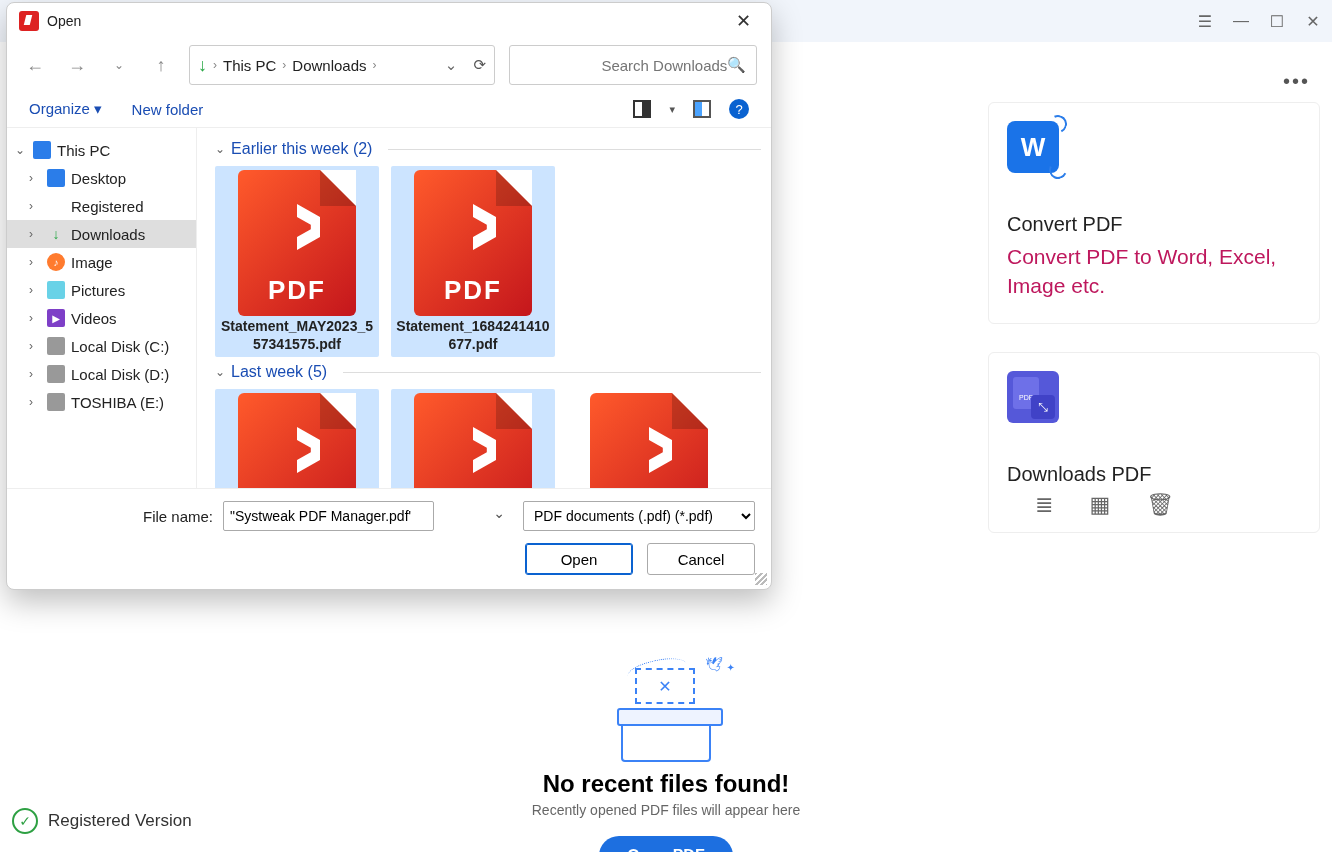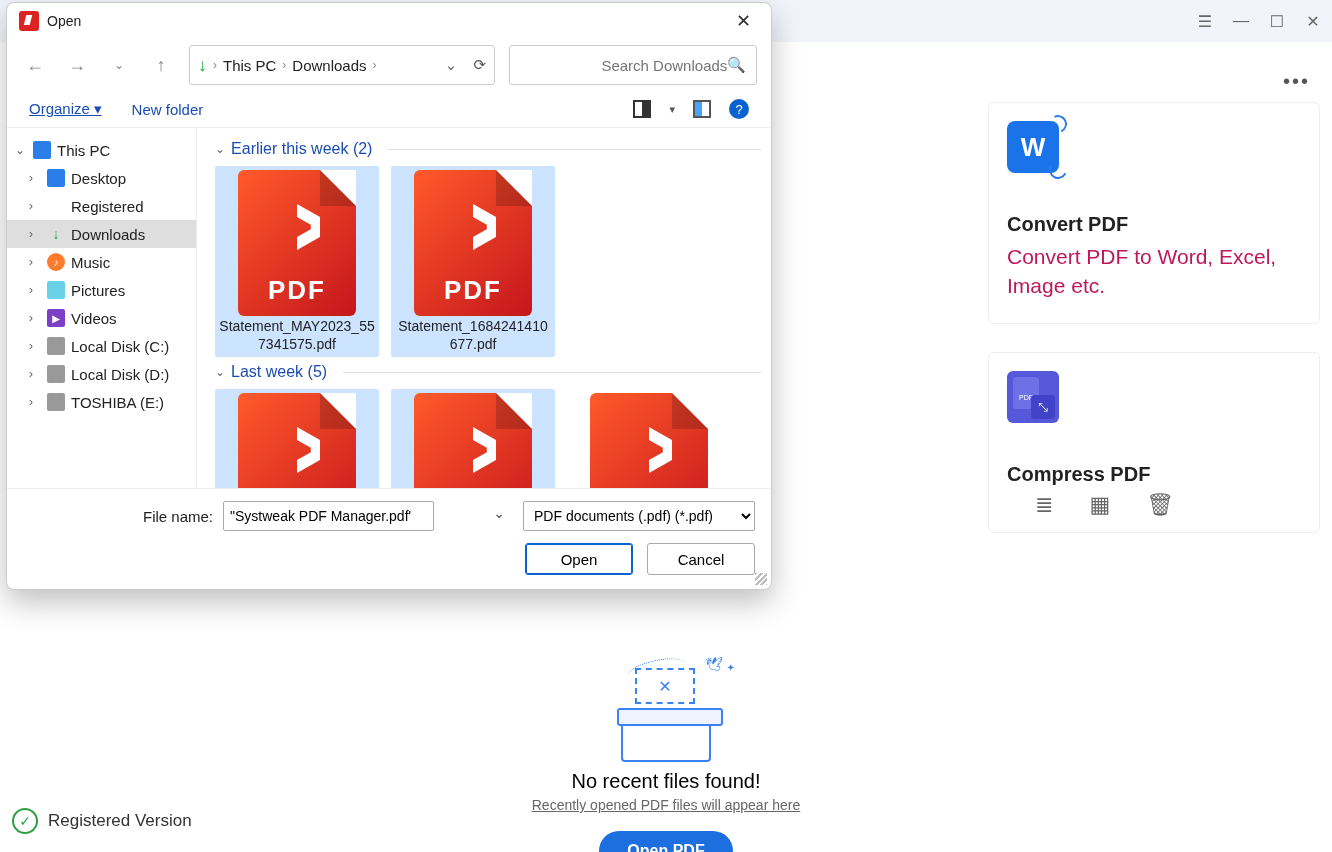--- a/index.html
+++ b/index.html
@@ -20,36 +20,36 @@
 .tool-icon { width: 52px; height: 52px; border-radius: 8px; display: flex; align-items: center; justify-content: center; margin-bottom: 18px; position: relative; }
 .tool-icon.word { background: #1a73e8; color: #fff; font-weight: bold; font-size: 26px; }
 .tool-icon.word::before, .tool-icon.word::after { content:""; position:absolute; width:14px; height:14px; border:2px solid #2b7de9; border-radius:50%; }
 .tool-icon.word::before { top:-6px; right:-8px; border-left-color:transparent; border-bottom-color:transparent; transform:rotate(20deg); }
 .tool-icon.word::after { bottom:-6px; right:-8px; border-right-color:transparent; border-top-color:transparent; transform:rotate(-20deg); }
 
 .tool-icon.compress { background: #5558d9; border-radius: 6px; }
 .tool-icon.compress .mini-pdf { width: 26px; height: 32px; background:#6e70e8; border-radius:3px; position:absolute; top:6px; left:6px; color:#fff; font-size:7px; text-align:center; line-height:42px; }
 .tool-icon.compress .mini-arrows { position:absolute; bottom:4px; right:4px; width:24px; height:24px; background:#4042c7; border-radius:4px; display:flex; align-items:center; justify-content:center; color:#fff; font-size:12px; }
 
-.tool-title { font-size: 20px; font-weight: 700; color: #222; margin-bottom: 6px; margin-top: 40px; }
+.tool-title { font-size: 20px; font-weight: 400; color: #222; margin-bottom: 6px; margin-top: 40px; }
 .tool-desc { font-size: 21px; color: #be185d; line-height: 1.4; }
 
 .view-icons { display: flex; gap: 36px; margin-top: 0; padding-left: 28px; color: #666; }
 .view-icons span { font-size: 22px; cursor: pointer; }
 
 .recent-area { position: absolute; left: 50%; top: 620px; transform: translateX(-50%); width: 420px; text-align: center; }
 .empty-illus { width: 110px; height: 100px; margin: 0 auto 8px; position: relative; }
 .empty-illus .box { position:absolute; bottom:0; left:10px; width:90px; height:46px; border:2px solid #3b82f6; border-radius:4px; background:#fff; }
 .empty-illus .box::before { content:""; position:absolute; top:-10px; left:-6px; width:102px; height:14px; border:2px solid #3b82f6; border-radius:3px; background:#eef3ff; }
 .empty-illus .paper { position:absolute; top:6px; left:24px; width:60px; height:36px; border:2px dashed #3b82f6; background:#fff; display:flex; align-items:center; justify-content:center; color:#3b82f6; font-size:16px; }
 .empty-illus .bird { position:absolute; top:-6px; right:-2px; color:#3b82f6; font-size:14px; }
 .empty-illus .star { position:absolute; top:0px; right:-14px; color:#3b82f6; font-size:10px; }
 .empty-illus .trail { position:absolute; top:-2px; left:16px; width:60px; height:20px; border-top:1.5px dotted #3b82f6; border-radius:50%; transform:rotate(-12deg); }
-.recent-title { font-size: 20px; font-weight: 400; margin-bottom: 4px; }
-.recent-sub { font-size: 14px; color: #666; margin-bottom: 18px; text-decoration: underline; }
+.recent-title { font-size: 24px; font-weight: 700; margin-bottom: 4px; }
+.recent-sub { font-size: 14px; color: #666; margin-bottom: 18px; }
 .open-pdf-btn { background: #1d6fe0; color: #fff; border: none; border-radius: 28px; padding: 11px 28px; font-size: 16px; font-weight: 600; cursor: pointer; }
 
 .registered { position: absolute; left: 12px; bottom: 18px; display: flex; align-items: center; gap: 10px; font-size: 17px; color: #333; }
 .registered .check { width: 26px; height: 26px; border: 2.5px solid #2ea043; border-radius: 50%; display:flex; align-items:center; justify-content:center; color:#2ea043; font-size:14px; }
 
 
 .dialog { position: absolute; left: 6px; top: 2px; width: 766px; height: 588px; background: #fff; border: 1px solid #ccc; border-radius: 8px; box-shadow: 0 12px 30px rgba(0,0,0,0.25); display: flex; flex-direction: column; }
 .dlg-titlebar { height: 36px; display: flex; align-items: center; padding: 0 12px; }
 .dlg-titlebar .app-logo { width: 20px; height: 20px; background: #d22; border-radius: 3px; margin-right: 8px; position: relative; }
 .dlg-titlebar .app-logo::after { content:""; position:absolute; top:4px; left:6px; width:6px; height:10px; background:#fff; transform:skewX(-14deg); }
@@ -61,21 +61,21 @@
 .address-bar { flex: 1; height: 40px; border: 1px solid #ccc; border-radius: 3px; display: flex; align-items: center; padding: 0 8px; gap: 6px; color: #222; font-size: 15px; }
 .address-bar .dl-badge { color: #29a745; font-size: 18px; font-weight: bold; }
 .address-bar .sep { color: #888; font-size: 12px; }
 .address-bar .dd { margin-left: auto; color: #666; cursor:pointer; }
 .address-bar .refresh { color:#555; cursor:pointer; margin-left:10px; }
 .search-box { width: 248px; height: 40px; border: 1px solid #ccc; border-radius: 3px; display: flex; align-items: center; padding: 0 10px; color: #888; font-size: 15px; }
 .search-box input { border:none; outline:none; flex:1; font-size:15px; color:#333;text-align:right; }
 .search-box .mag { color:#555; cursor:pointer; }
 
 .dlg-toolbar { height: 36px; display: flex; align-items: center; padding: 0 22px; gap: 30px; font-size: 15px; }
-.organize { color: #1a4db3; cursor: pointer; text-decoration: underline; }
+.organize { color: #1a4db3; cursor: pointer; }
 .newfolder { color: #1a4db3; cursor: pointer; }
 .tb-right { margin-left: auto; display:flex; align-items:center; gap: 18px; }
 .tb-icon { width: 18px; height: 18px; border: 2px solid #333; display:inline-block; }
 .tb-icon.split { background: linear-gradient(90deg,#fff 50%,#333 0); }
 .tb-icon.pane { background: linear-gradient(90deg,#4aa3ff 50%,#fff 0); border-color:#555; }
 .tb-dd { color:#555; font-size:11px; cursor:pointer; }
 .help { width: 20px; height: 20px; background:#0a62d0; color:#fff; border-radius:50%; font-size:13px; display:flex; align-items:center; justify-content:center; cursor:pointer; }
 
 .dlg-body { flex: 1; display: flex; border-top: 1px solid #eee; overflow: hidden; }
 .tree { width: 190px; border-right: 1px solid #eee; overflow-y: auto; padding-top: 8px; position:relative; }
@@ -100,21 +100,21 @@
 .group-hdr { display:flex; align-items:center; gap:6px; color:#1a4db3; font-size:16px; margin: 6px 0 8px; cursor:pointer; }
 .group-hdr .line { flex:1; height:1px; background:#ddd; margin-left:10px; }
 .files { display:flex; flex-wrap:wrap; gap:12px; }
 .file-tile { width: 164px; padding: 4px; border-radius:2px; text-align:center; cursor:pointer; }
 .file-tile.selected { background:#cce4ff; }
 .pdf-icon { width:118px; height:146px; margin:0 auto 2px; background:linear-gradient(135deg,#ff5a2b,#c4161c); border-radius:6px; position:relative; display:flex; flex-direction:column; align-items:center; justify-content:flex-end; padding-bottom:10px; }
 .pdf-icon::before { content:""; position:absolute; top:0; right:0; width:36px; height:36px; background:#fff; clip-path: polygon(100% 0, 0 0, 100% 100%); }
 .pdf-icon::after { content:""; position:absolute; top:0; right:0; width:36px; height:36px; background:rgba(0,0,0,0.18); clip-path: polygon(0 0, 100% 100%, 0 100%); }
 .pdf-icon .mark { width:46px; height:46px; background:#fff; position:absolute; top:34px; left:36px; clip-path: polygon(50% 0, 100% 28%, 100% 72%, 50% 100%, 50% 72%, 80% 55%, 80% 45%, 50% 28%); }
 .pdf-icon .pdf-text { color:#fff; font-weight:700; font-size:26px; letter-spacing:2px; }
-.file-name { font-size:14px; color:#222; line-height:1.25; word-break:break-all; max-height:36px; overflow:hidden; }
+.file-name { font-size:14px; color:#222; line-height:1.25; word-break:break-all; max-height:36px; overflow:hidden;font-weight:bold; }
 
 .dlg-footer { border-top:1px solid #eee; padding: 12px 16px 14px; display:flex; flex-direction:column; gap:12px; }
 .fn-row { display:flex; align-items:center; gap:10px; }
 .fn-label { font-size:15px; color:#222; margin-left: 120px; }
 .fn-input { flex:1; height:30px; border:1px solid #aaa; border-radius:2px; padding:0 22px 0 6px; font-size:14px; background:#fff; appearance:none; position:relative; }
 .fn-wrap { flex:1; position:relative; }
 .fn-wrap::after { content:"⌄"; position:absolute; right:8px; top:4px; color:#555; font-size:14px; pointer-events:none; }
 .ft-select { width:232px; height:30px; border:1px solid #aaa; border-radius:2px; font-size:14px; padding:0 6px; background:#fff; }
 .btn-row { display:flex; justify-content:flex-end; gap:14px; }
 .dlg-btn { width:108px; height:32px; border:1px solid #aaa; background:#fff; border-radius:3px; font-size:15px; cursor:pointer; }
@@ -141,21 +141,21 @@
         <div class="tool-icon word">W</div>
         <div class="tool-title">Convert PDF</div>
         <div class="tool-desc">Convert PDF to Word, Excel, Image etc.</div>
       </div>
 
       <div class="tool-card with-icon-only">
         <div class="tool-icon compress">
           <div class="mini-pdf">PDF</div>
           <div class="mini-arrows">⤡</div>
         </div>
-        <div class="tool-title">Compress PDF</div>
+        <div class="tool-title">Downloads PDF</div>
         <div class="view-icons">
           <span>≣</span>
           <span>▦</span>
           <span>🗑</span>
         </div>
       </div>
     </div>
 
     <div class="recent-area">
       <div class="empty-illus">
@@ -234,21 +234,21 @@
           <span>Registered</span>
         </div>
         <div class="tree-item selected" style="padding-left: 22px;">
           <span class="chev">›</span>
           <span class="ticon down">↓</span>
           <span>Downloads</span>
         </div>
         <div class="tree-item" style="padding-left: 22px;">
           <span class="chev">›</span>
           <span class="ticon music">♪</span>
-          <span>Music</span>
+          <span>Image</span>
         </div>
         <div class="tree-item" style="padding-left: 22px;">
           <span class="chev">›</span>
           <span class="ticon pic"></span>
           <span>Pictures</span>
         </div>
         <div class="tree-item" style="padding-left: 22px;">
           <span class="chev">›</span>
           <span class="ticon vid">▶</span>
           <span>Videos</span>

